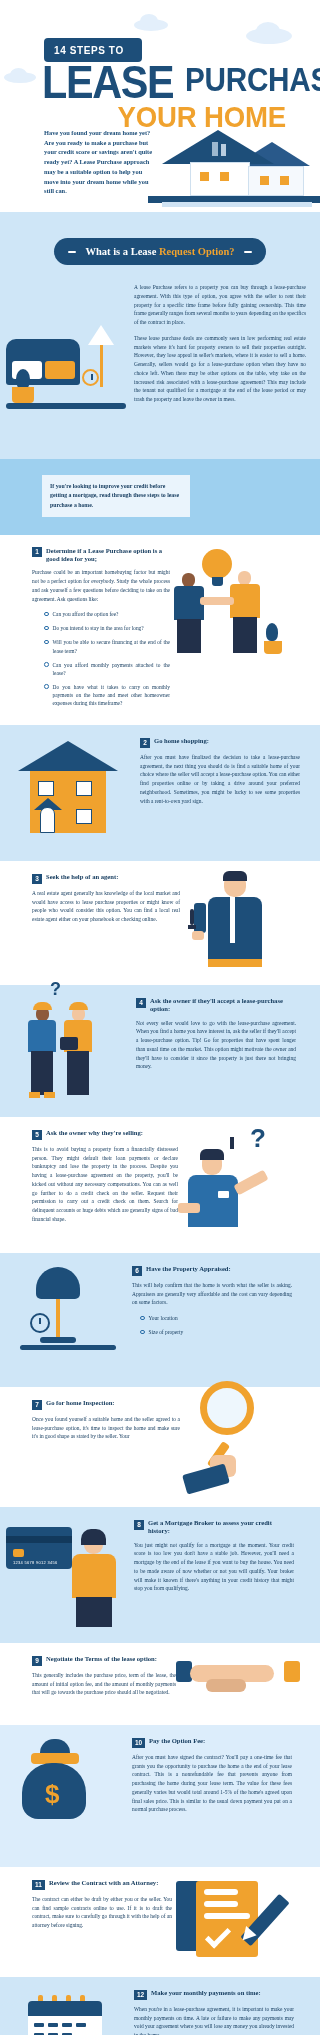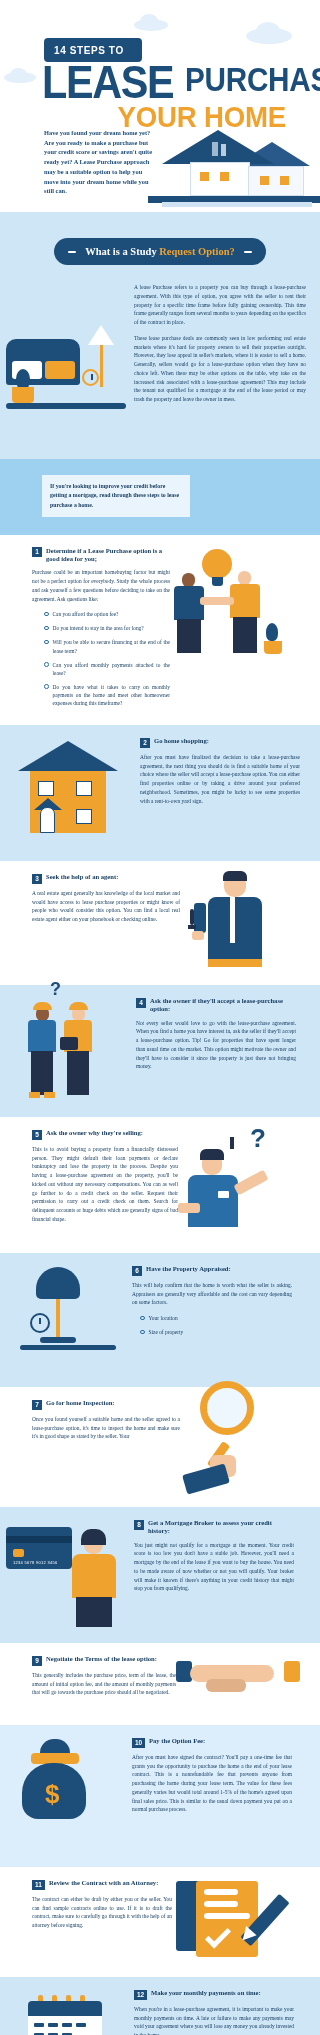--- a/index.html
+++ b/index.html
@@ -286,21 +286,21 @@
       <div class="h-win" style="left:132px;top:56px;width:9px;height:9px;"></div>
       <div class="h-ground"></div>
       <div class="h-trim"></div>
     </div>
     <div class="hero-bottom-wave"></div>
   </div>
 
   <div class="whatis">
     <div class="pill">
       <span class="dash l"></span>
-      <span>What is a Study </span><span class="accent">Request Option?</span>
+      <span>What is a Lease </span><span class="accent">Request Option?</span>
       <span class="dash r"></span>
     </div>
 
     <div class="whatis-body">
       <div class="whatis-art">
         <div class="lamp-shade"></div>
         <div class="lamp-pole"></div>
         <div class="sofa">
           <div class="sofa-cush"></div>
           <div class="sofa-cush2"></div>

